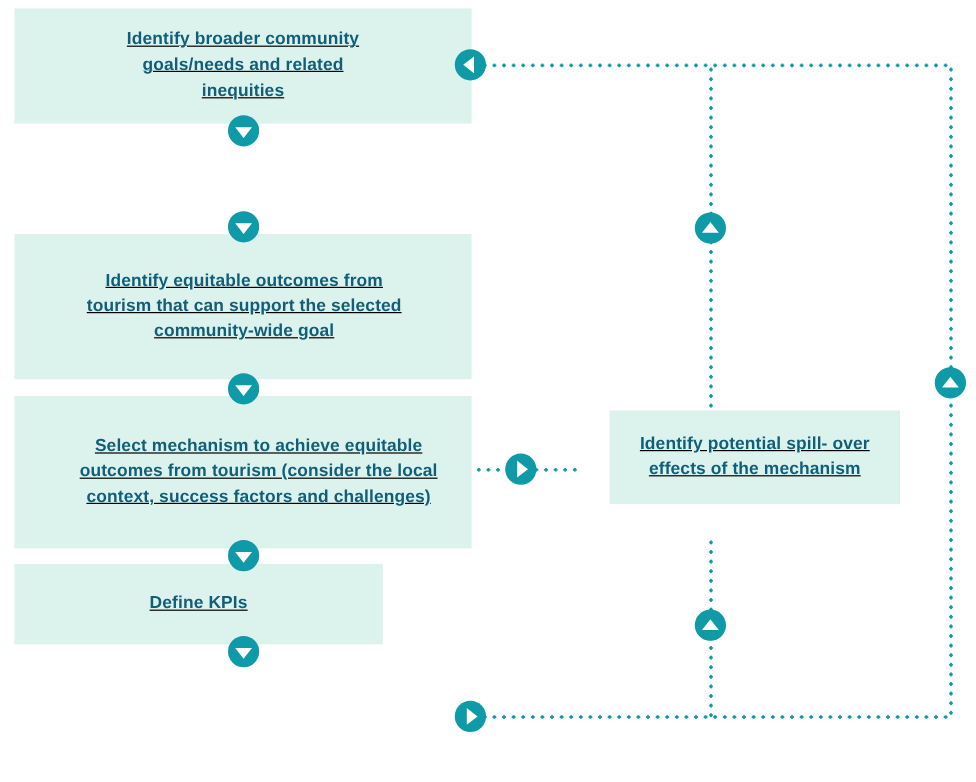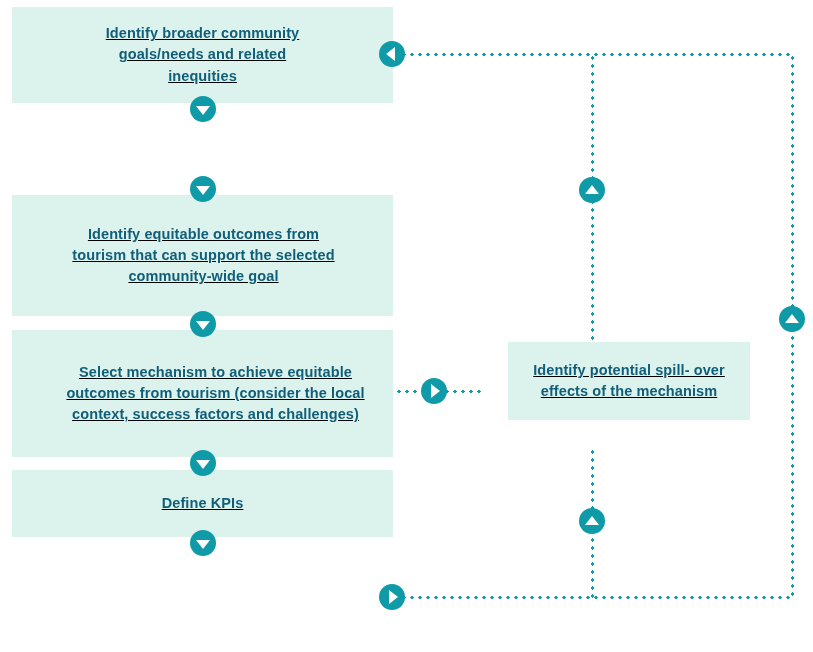--- a/index.html
+++ b/index.html
@@ -117,21 +117,21 @@
 tourism that can support the selected
 community-wide goal</span>
   </div>
 
   <div class="box" style="left:12px; top:330px; width:381px; height:127px;padding-left:40px;">
     <span class="box-text">Select mechanism to achieve equitable
 outcomes from tourism (consider the local
 context, success factors and challenges)</span>
   </div>
 
-  <div class="box" style="left:12px; top:470px; width:381px; height:67px;">
+  <div class="box" style="left:12px; top:470px; width:307px; height:67px;">
     <span class="box-text">Define KPIs</span>
   </div>
 
 
   <div class="box" style="left:463px; top:342px; width:242px; height:78px;margin-left:45px;">
     <span class="box-text">Identify potential spill- over
 effects of the mechanism</span>
   </div>
 
   <div class="dot-h" style="left:400px; top:53px; width:393px;"></div>

